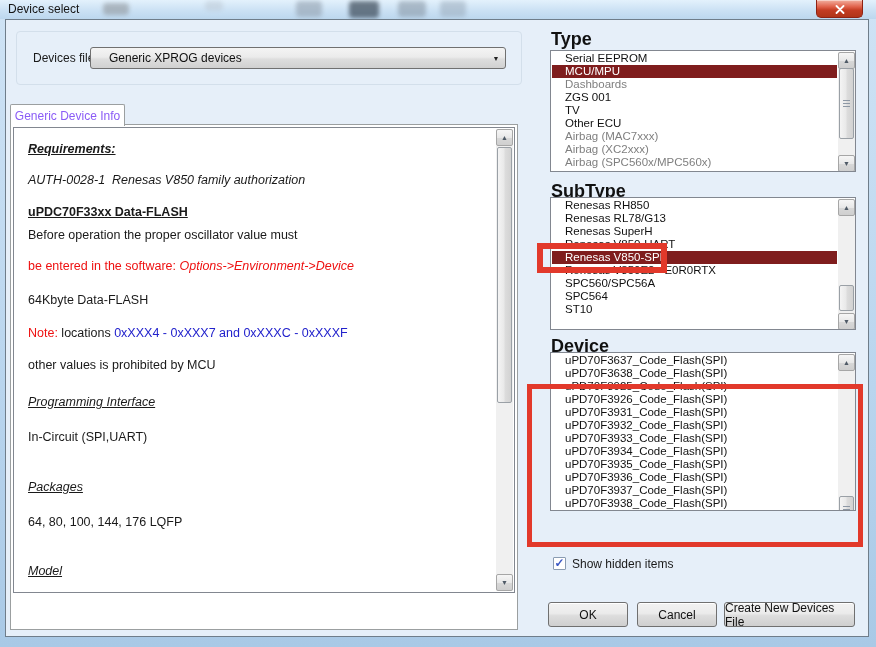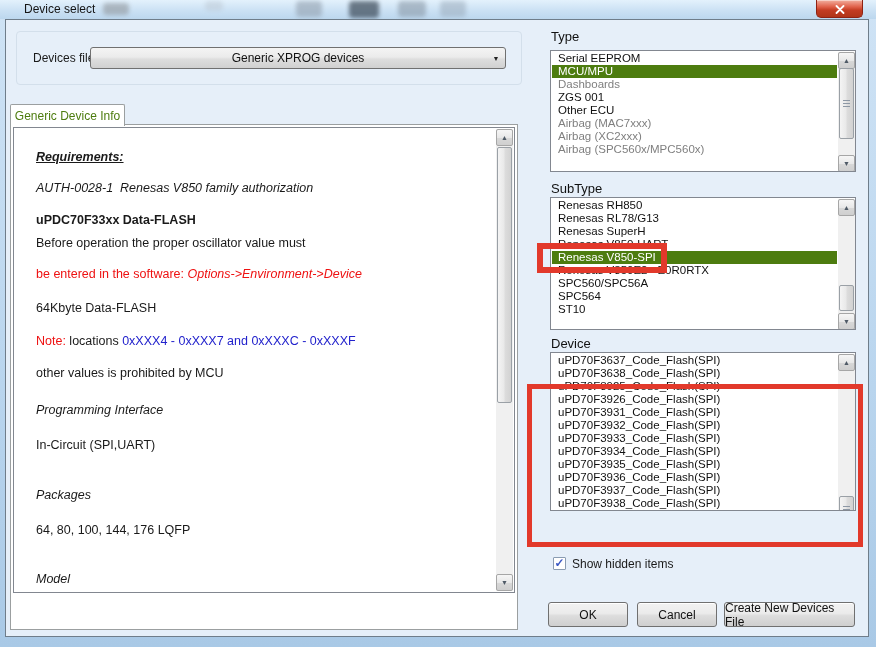--- a/index.html
+++ b/index.html
@@ -3,75 +3,75 @@
 <meta charset="utf-8">
 <style>
   html,body{margin:0;padding:0;background:#444;}
   #app{position:relative;width:876px;height:647px;overflow:hidden;
        font-family:"Liberation Sans",sans-serif;
        background:linear-gradient(180deg,#cfe3f5 0%,#b9d5ee 60%,#a9c9e6 100%);}
   .abs{position:absolute;}
   
   .titlebar{left:0;top:0;width:876px;height:19px;
     background:linear-gradient(180deg,#e3f1fc 0%,#cbe1f4 55%,#bcd7ee 100%);}
-  .title-text{left:24px;top:2px;font-size:12px;color:#151515;}
+  .title-text{left:8px;top:2px;font-size:12px;color:#151515;}
   .blob{filter:blur(2px);border-radius:4px;}
   .closebtn{left:816px;top:0;width:45px;height:17px;cursor:pointer;
     background:linear-gradient(180deg,#f2b0a0 0%,#e0614a 40%,#c33c22 60%,#b03418 100%);
     border:1px solid #8e2213;border-top:none;border-radius:0 0 5px 5px;
     box-shadow:inset 0 1px 0 rgba(255,255,255,.45);
     display:flex;align-items:center;justify-content:center;}
   
   .client{left:5px;top:19px;width:864px;height:618px;background:#e6eff9;
     border:1px solid #6f7d8a;box-sizing:border-box;}
   
   .groupbox{left:16px;top:31px;width:504px;height:52px;border:1px solid #d3dfeb;
     border-radius:4px;background:transparent;}
   .lbl{font-size:12px;color:#1a1a1a;}
   .combo{left:90px;top:47px;width:416px;height:22px;box-sizing:border-box;
     border:1px solid #707070;border-radius:3px;cursor:pointer;
     background:linear-gradient(180deg,#f4f4f4 0%,#ebebeb 45%,#dedede 55%,#d0d0d0 100%);
     display:flex;align-items:center;}
-  .combo-text{margin-left:18px;font-size:12px;color:#111;flex:1;white-space:nowrap;overflow:hidden;text-align:center;}
+  .combo-text{margin-left:18px;font-size:12px;color:#111;flex:1;white-space:nowrap;overflow:hidden;}
   .combo-arrow{width:18px;text-align:center;font-size:7px;color:#222;}
   
   .tab{left:10px;top:104px;width:113px;height:21px;background:#fff;
     border:1px solid #9b9fa0;border-bottom:none;border-radius:2px 2px 0 0;z-index:3;
-    display:flex;align-items:center;justify-content:center;font-size:12px;color:#4d7c0f;cursor:pointer;}
+    display:flex;align-items:center;justify-content:center;font-size:12px;color:#8b5cf6;cursor:pointer;}
   .tabpage{left:10px;top:124px;width:508px;height:506px;background:#fff;
     border:1px solid #9b9fa0;box-sizing:border-box;z-index:1;}
   
   .rich{left:13px;top:127px;width:502px;height:466px;background:#fff;
     border:1px solid #828790;box-sizing:border-box;overflow:hidden;z-index:2;}
-  .rich p{position:absolute;margin:16px;left:6px;font-size:12.5px;color:#1a1a1a;white-space:pre;}
+  .rich p{position:absolute;margin:8px;left:6px;font-size:12.5px;color:#1a1a1a;white-space:pre;}
   .h-bi{font-weight:bold;font-style:italic;text-decoration:underline;font-size:13.5px;color:#000;}
-  .h-b{font-weight:bold;font-size:13.5px;color:#000;}
-  .h-i{font-style:italic;font-size:13.5px;color:#3b3b52;}
+  .h-b{font-weight:bold;text-decoration:underline;font-size:13.5px;color:#000;}
+  .h-i{font-style:italic;text-decoration:underline;font-size:13.5px;color:#3b3b52;}
   .t-it{font-style:italic;}
   .t-red{color:#ee1111;}
   .t-blue{color:#2222cc;}
   
   .sb{background:#f0f0f0;}
   .sb-btn{position:absolute;width:17px;height:17px;box-sizing:border-box;cursor:pointer;
     border:1px solid #a6a6a6;border-radius:2px;
     background:linear-gradient(180deg,#f6f6f6,#e8e8e8 50%,#d8d8d8 51%,#cfcfcf);
     display:flex;align-items:center;justify-content:center;font-size:7px;color:#4f5a66;}
   .sb-thumb{position:absolute;width:15px;left:1px;box-sizing:border-box;cursor:pointer;
     border:1px solid #9aa0a6;border-radius:2px;
     background:linear-gradient(90deg,#f4f4f4,#e9e9e9 45%,#dcdcdc 55%,#d2d2d2);}
   .grip{position:absolute;left:3px;width:7px;height:7px;
     background:repeating-linear-gradient(180deg,#8d98a5 0 1px,transparent 1px 3px);}
   
-  .listlabel{font-size:13px;color:#111;}
+  .listlabel{font-size:18px;color:#111;font-weight:bold;}
   .listbox{width:306px;background:#fff;border:1px solid #828790;box-sizing:border-box;
     overflow:hidden;}
   .rows{position:absolute;left:1px;top:1px;right:18px;}
-  .lb-row{height:13px;line-height:13px;font-size:11.5px;color:#111;padding-left:6px;
+  .lb-row{height:13px;line-height:13px;font-size:11.5px;color:#111;padding-left:13px;
     white-space:pre;cursor:default;}
-  .lb-row.sel{background:#4d7c0f;color:#fff;}
+  .lb-row.sel{background:#7f1d1d;color:#fff;}
   .lb-row.dis{color:#7f7f7f;}
   
   .redrect{border:6px solid #e2392b;background:transparent;z-index:6;pointer-events:none;}
   .redrect2{border:5px solid #e2392b;background:transparent;z-index:6;pointer-events:none;}
   
   .checkbox{width:13px;height:13px;box-sizing:border-box;background:#fff;
     border:1px solid #8a9cb2;border-radius:1px;cursor:pointer;
     display:flex;align-items:center;justify-content:center;}
   .check-glyph{font-size:12px;font-weight:bold;color:#3a57c4;line-height:10px;margin-top:-2px;}
   
@@ -148,20 +148,21 @@
     <span>View Full Info</span>
   </div>
 
   <div class="abs listlabel" style="left:551px;top:29px;">Type</div>
   <div class="abs listbox" style="left:550px;top:50px;height:122px;">
     <div class="rows">
         <div class="lb-row">Serial EEPROM</div>
         <div class="lb-row sel">MCU/MPU</div>
         <div class="lb-row dis">Dashboards</div>
         <div class="lb-row">ZGS 001</div>
+        <div class="lb-row">TV</div>
         <div class="lb-row">Other ECU</div>
         <div class="lb-row dis">Airbag (MAC7xxx)</div>
         <div class="lb-row dis">Airbag (XC2xxx)</div>
         <div class="lb-row dis">Airbag (SPC560x/MPC560x)</div>
       </div>
     <div class="abs sb" style="right:0;top:1px;width:17px;height:120px;">
       <div class="sb-btn" style="top:0;left:0;">
           <span>▲</span>
         </div>
       <div class="sb-thumb" style="top:16px;height:71px;">

